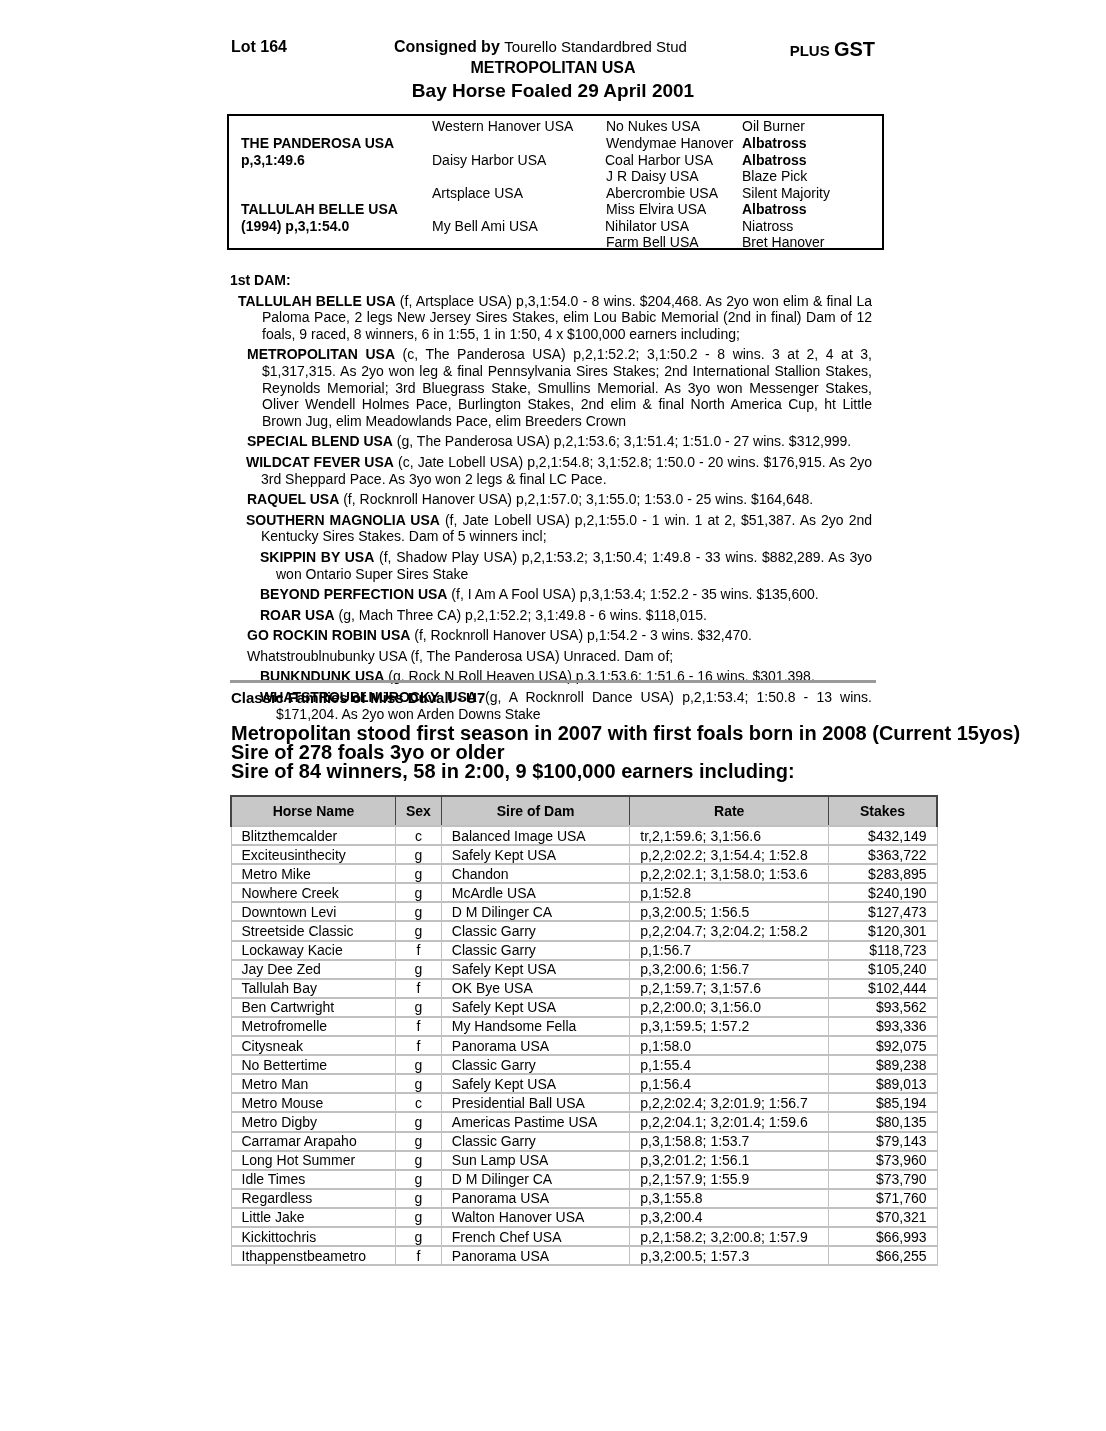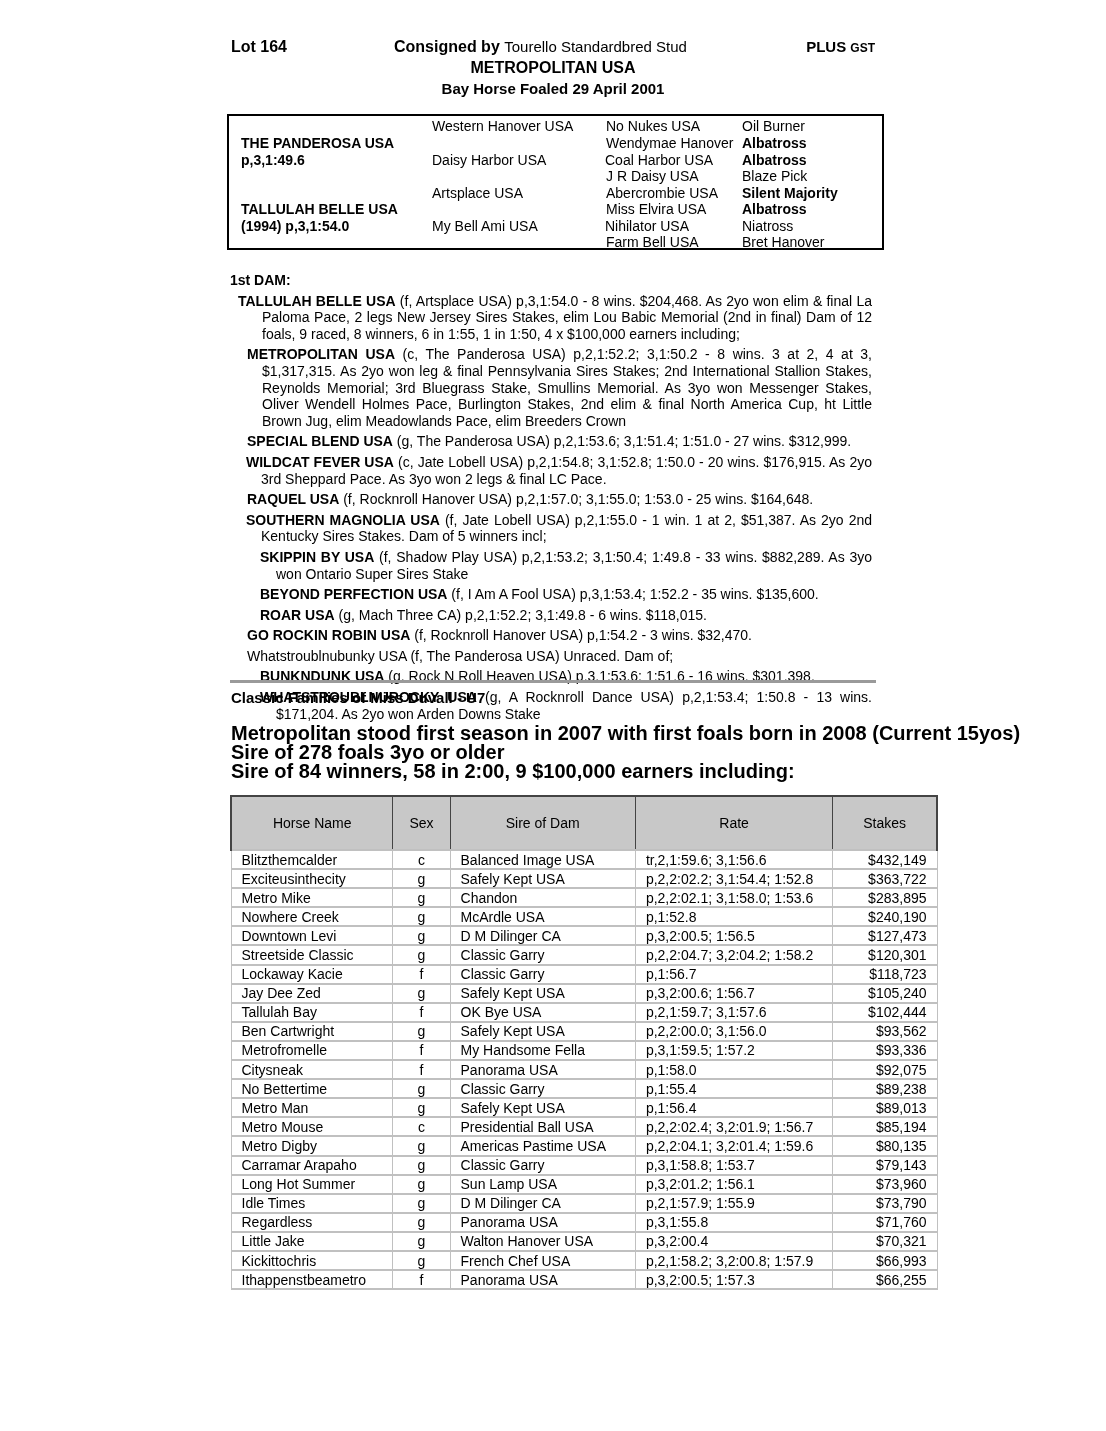--- a/index.html
+++ b/index.html
@@ -4,44 +4,44 @@
 <style>
   html, body { margin: 0; padding: 0; background: #fff; }
   body { width: 1106px; height: 1431px; position: relative; font-family: "Liberation Sans", sans-serif; color: #000; overflow: hidden; }
   .page { position: absolute; left: 0; top: 4px; width: 1106px; height: 1431px; }
 
   .hdr { position: absolute; top: 34px; left: 231px; width: 644px; height: 20px; font-weight: bold; font-size: 16px; }
   .hdr .lot { position: absolute; left: 0; top: 0; }
   .hdr .consign { position: absolute; left: 163px; top: 0; }
   .hdr .consign .by-name { font-weight: normal; font-size: 15px; }
   .hdr .plus { position: absolute; right: 0; top: 0; font-size: 15px; }
-  .hdr .plus .gst { font-size: 12px; }
+  .hdr .plus .gst { font-size: 20px; }
   .title { position: absolute; top: 55px; left: 231px; width: 644px; text-align: center; font-weight: bold; font-size: 16px; }
-  .subtitle { position: absolute; top: 76px; left: 231px; width: 644px; text-align: center; font-weight: bold; font-size: 15px; }
+  .subtitle { position: absolute; top: 76px; left: 231px; width: 644px; text-align: center; font-weight: bold; font-size: 19px; }
 
   .pedigree { position: absolute; left: 227px; top: 110px; width: 657px; height: 136px; border: 2px solid #000; box-sizing: border-box; font-size: 14px; }
   .pedigree .c { position: absolute; white-space: nowrap; line-height: 16.6px; }
   .pedigree .b { font-weight: bold; }
 
   .dam { position: absolute; left: 230px; top: 268px; width: 646px; font-size: 14px; line-height: 16.6px; }
   .dam .lbl { font-weight: bold; }
   .dam p { margin: 4px; text-align: justify; text-align-last: left; }
   .dam .nm { font-weight: bold; }
   .i1 { padding-left: 28px; text-indent: -24px; }
   .i2 { padding-left: 28px; text-indent: -15px; }
   .i3 { padding-left: 42px; text-indent: -16px; }
   .i2b { padding-left: 27px; text-indent: -15px; }
 
   .rule { position: absolute; left: 230px; top: 676px; width: 646px; height: 3px; background: #9a9a9a; }
   .families { position: absolute; left: 231px; top: 685px; font-size: 15px; font-weight: bold; }
   .stats { position: absolute; left: 231px; top: 720px; font-size: 20px; font-weight: bold; line-height: 19px; }
   .stats div { white-space: nowrap; }
 
   table.prog { position: absolute; left: 230px; top: 791px; width: 708px; border-collapse: collapse; font-size: 14px; }
-  table.prog th { background: #c8c8c8; font-weight: normal; border: 1px solid #444; border-top: 2px solid #444; height: 20px; padding: 16px; margin-left: 13px; }
+  table.prog th { background: #c8c8c8; font-weight: bold; border: 1px solid #444; border-top: 2px solid #444; height: 20px; padding: 4px; margin-left: 13px; }
   table.prog th:first-child { border-left: 2px solid #444; }
   table.prog th:last-child { border-right: 2px solid #444; }
   table.prog td { border: 1px solid #c0c0c0; border-width: 2px 1px; height: 17.1px; padding: 0 10px; white-space: nowrap; }
   table.prog td.sex { text-align: center; padding: 0; }
   table.prog td.st { text-align: right; padding-right: 10px; }
   table.prog tr:last-child td { border-bottom: 2px solid #c0c0c0; }
 </style>
 </head>
 <body>
 
@@ -78,21 +78,21 @@
     <div class="c" style="left:377px; top:52px;">J R Daisy USA</div>
     <div class="c" style="left:377px; top:69px;">Abercrombie USA</div>
     <div class="c" style="left:377px; top:85px;">Miss Elvira USA</div>
     <div class="c" style="left:376px; top:102px;">Nihilator USA</div>
     <div class="c" style="left:377px; top:118px;">Farm Bell USA</div>
 
     <div class="c" style="left:513px; top:2px;">Oil Burner</div>
     <div class="c b" style="left:513px; top:19px;">Albatross</div>
     <div class="c b" style="left:513px; top:36px;">Albatross</div>
     <div class="c" style="left:513px; top:52px;">Blaze Pick</div>
-    <div class="c" style="left:513px; top:69px;font-weight:bold;">Silent Majority</div>
+    <div class="c" style="left:513px; top:69px;">Silent Majority</div>
     <div class="c b" style="left:513px; top:85px;">Albatross</div>
     <div class="c" style="left:513px; top:102px;">Niatross</div>
     <div class="c" style="left:513px; top:118px;">Bret Hanover</div>
   </div>
 
   <div class="dam">
     <div class="lbl">1st DAM:</div>
     <p class="i1"><span class="nm">TALLULAH BELLE USA</span><span> (f, Artsplace USA) p,3,1:54.0 - 8 wins. $204,468. As 2yo won elim &amp; final La Paloma Pace, 2 legs New Jersey Sires Stakes, elim Lou Babic Memorial (2nd in final) Dam of 12 foals, 9 raced, 8 winners, 6 in 1:55, 1 in 1:50, 4 x $100,000 earners including;</span></p>
     <p class="i2"><span class="nm">METROPOLITAN USA</span><span> (c, The Panderosa USA) p,2,1:52.2; 3,1:50.2 - 8 wins. 3 at 2, 4 at 3, $1,317,315. As 2yo won leg &amp; final Pennsylvania Sires Stakes; 2nd International Stallion Stakes, Reynolds Memorial; 3rd Bluegrass Stake, Smullins Memorial. As 3yo won Messenger Stakes, Oliver Wendell Holmes Pace, Burlington Stakes, 2nd elim &amp; final North America Cup, ht Little Brown Jug, elim Meadowlands Pace, elim Breeders Crown</span></p>
     <p class="i2"><span class="nm">SPECIAL BLEND USA</span><span> (g, The Panderosa USA) p,2,1:53.6; 3,1:51.4; 1:51.0 - 27 wins. $312,999.</span></p>

